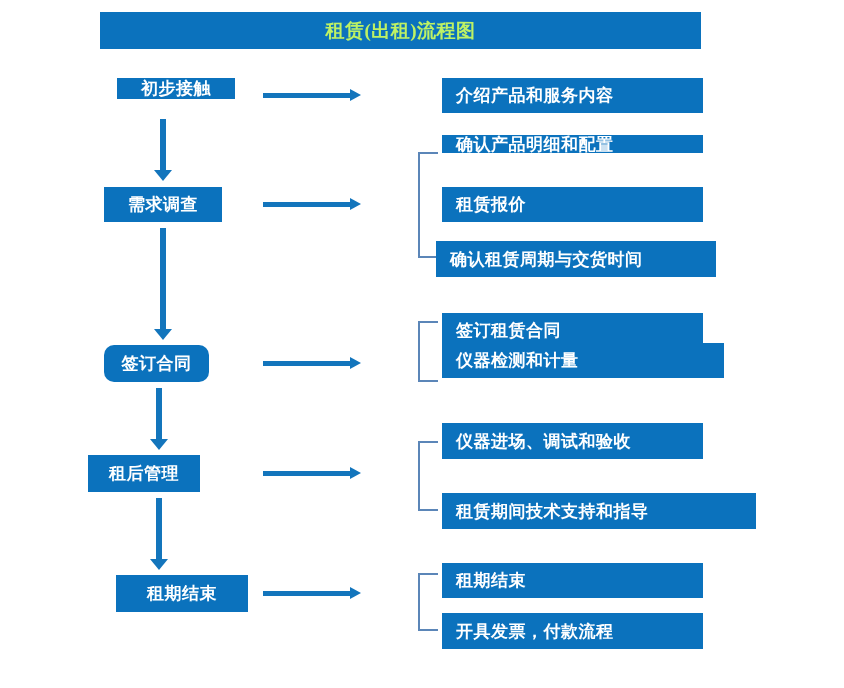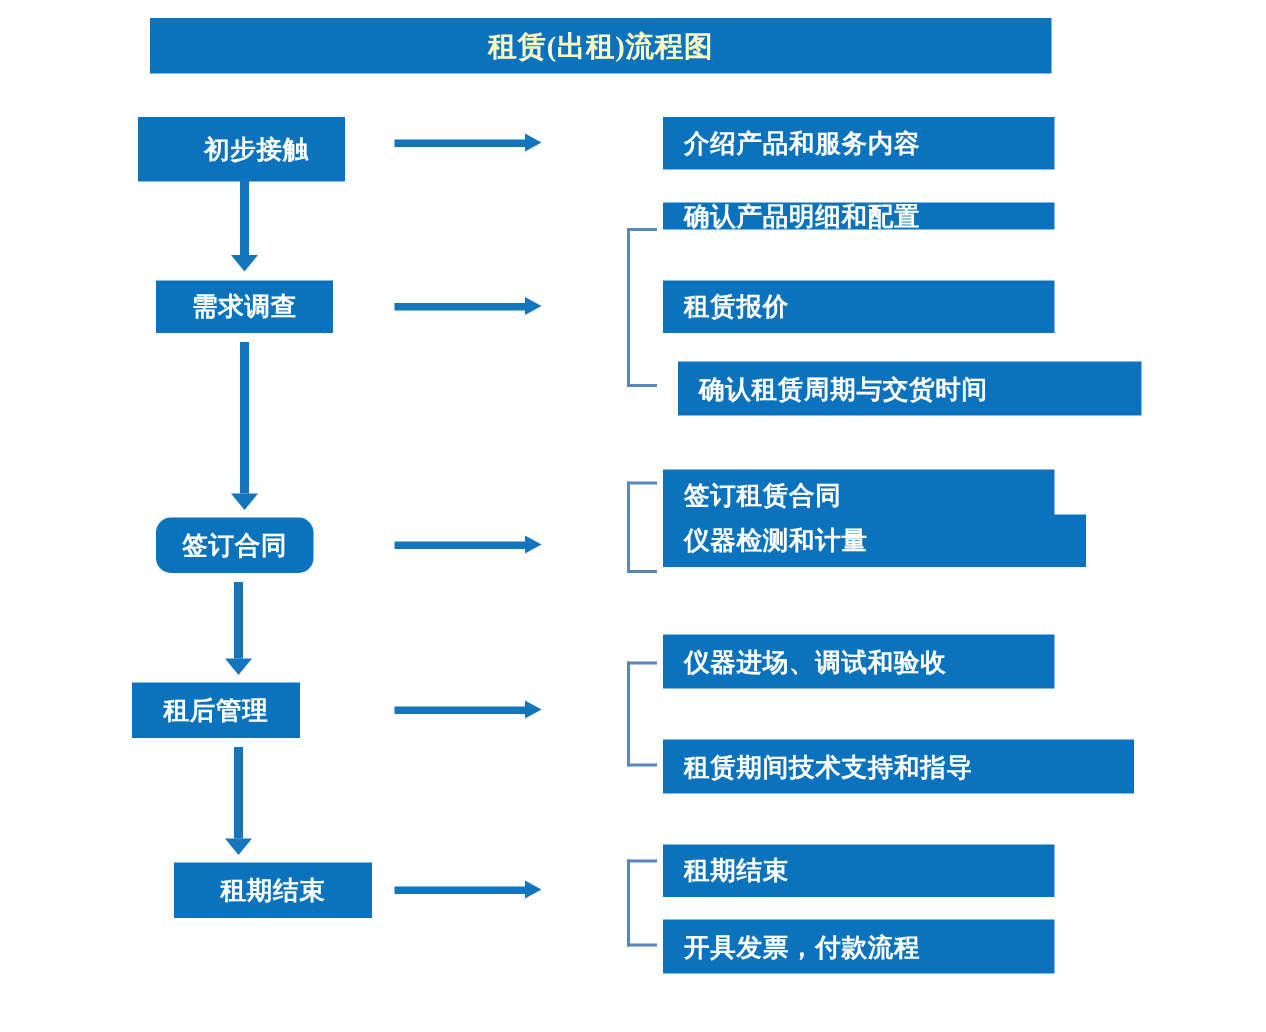--- a/index.html
+++ b/index.html
@@ -17,21 +17,21 @@
     background: #ffffff;
     overflow: hidden;
   }
   .title-bar {
     position: absolute;
     left: 100px;
     top: 12px;
     width: 601px;
     height: 37px;
     background: #0b72bd;
-    color: #fef9c3;
+    color: #bef264;
     font-size: 19px;
     font-weight: bold;
     display: flex;
     align-items: center;
     justify-content: center;
     letter-spacing: 0.5px;
   }
   .stage-box {
     position: absolute;
     background: #0b72bd;
@@ -122,21 +122,21 @@
   .bracket .tline { top: 0; }
   .bracket .bline { bottom: 0; }
 </style>
 </head>
 <body>
 
 <div id="canvas">
 
   <div class="title-bar">租赁(出租)流程图</div>
 
-  <div class="stage-box" style="left:92px; top:78px; width:118px; height:43px;padding-left:20px;">初步接触</div>
+  <div class="stage-box" style="left:117px; top:78px; width:118px; height:21px;">初步接触</div>
 
   <div class="stage-box" style="left:104px; top:187px; width:118px; height:35px;">需求调查</div>
 
   <div class="stage-box" style="left:104px; top:345px; width:105px; height:37px;border-radius:10px;">签订合同</div>
 
   <div class="stage-box" style="left:88px; top:455px; width:112px; height:37px;">租后管理</div>
 
   <div class="stage-box" style="left:116px; top:575px; width:132px; height:37px;">租期结束</div>
 
   <div class="v-arrow" style="left:152px; top:119px; height:62px;">
@@ -207,21 +207,21 @@
     <div class="vline"></div>
     <div class="bline"></div>
   </div>
 
   <div class="detail-box" style="left:442px; top:78px; width:261px; height:35px;">介绍产品和服务内容</div>
 
   <div class="detail-box" style="left:442px; top:135px; width:261px; height:18px;">确认产品明细和配置</div>
 
   <div class="detail-box" style="left:442px; top:187px; width:261px; height:35px;">租赁报价</div>
 
-  <div class="detail-box" style="left:452px; top:241px; width:309px; height:36px;">确认租赁周期与交货时间</div>
+  <div class="detail-box" style="left:436px; top:241px; width:280px; height:36px;">确认租赁周期与交货时间</div>
 
   <div class="detail-box" style="left:442px; top:313px; width:261px; height:35px;">签订租赁合同</div>
 
   <div class="detail-box" style="left:442px; top:343px; width:282px; height:35px;">仪器检测和计量</div>
 
   <div class="detail-box" style="left:442px; top:423px; width:261px; height:36px;">仪器进场、调试和验收</div>
 
   <div class="detail-box" style="left:442px; top:493px; width:314px; height:36px;">租赁期间技术支持和指导</div>
 
   <div class="detail-box" style="left:442px; top:563px; width:261px; height:35px;">租期结束</div>

